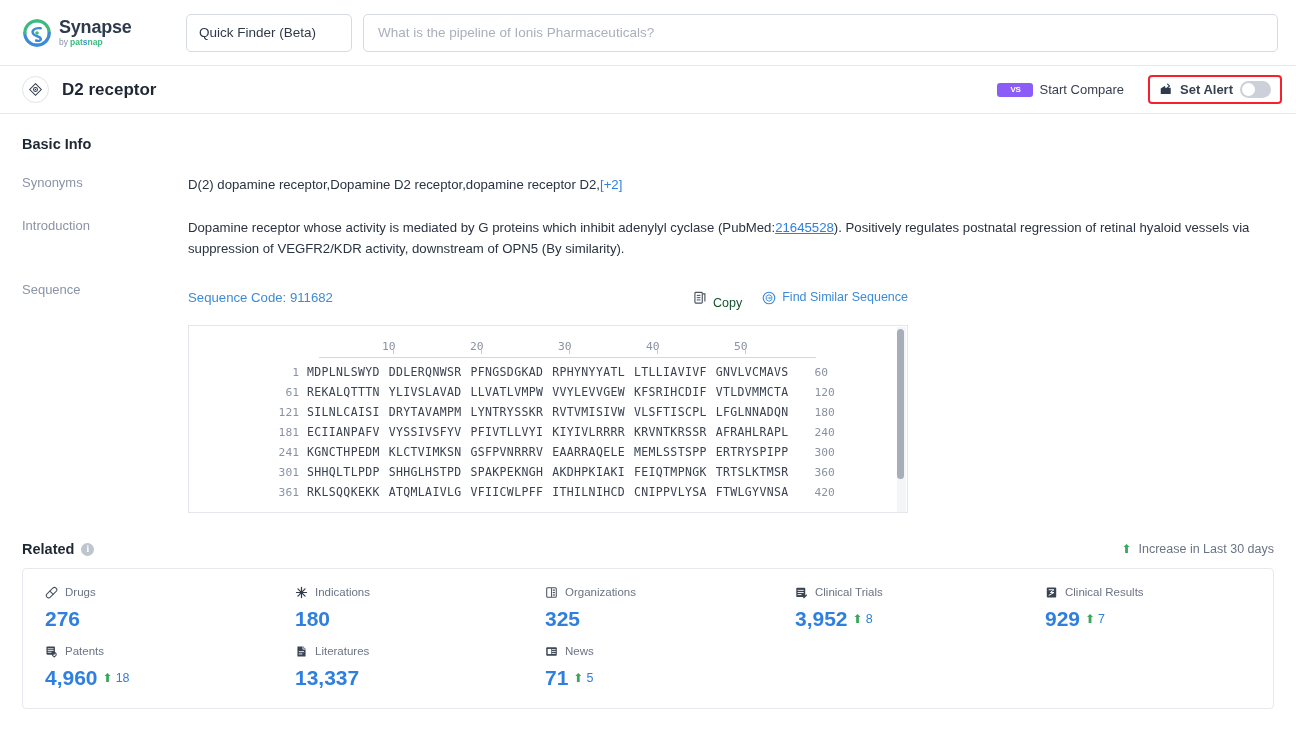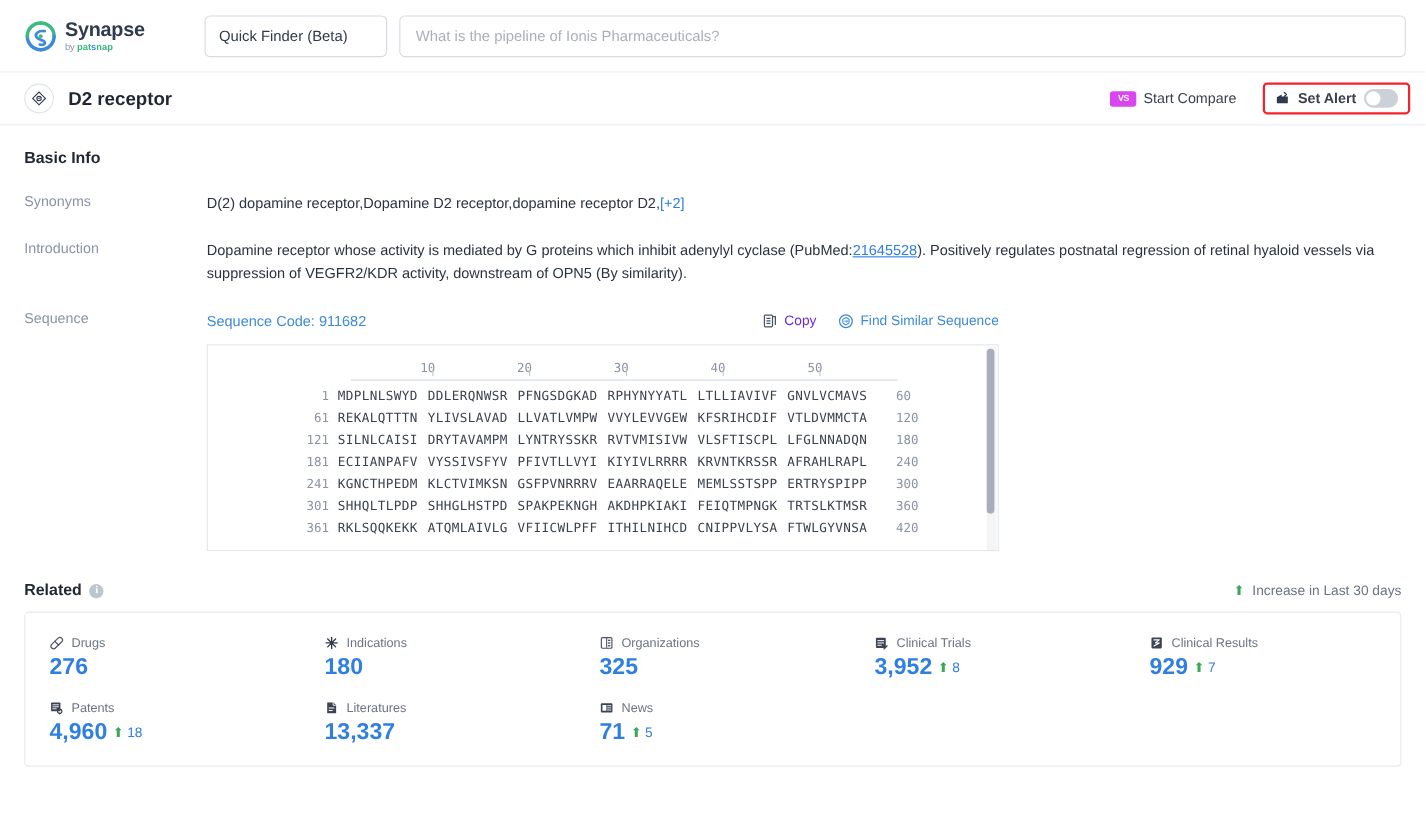--- a/index.html
+++ b/index.html
@@ -91,22 +91,22 @@
   .titlebar-right {
     margin-left: auto;
     display: flex; align-items: center; gap: 0;
   }
   .compare-btn {
     display: flex; align-items: center; gap: 6px;
     font-size: 13px; color: #38414f;
     cursor: pointer; padding: 5px 8px;
   }
   .vs-icon {
-    width: 24px; height: 14px; border-radius: 3px;
-    background: #d946ef; color: #fff;
+    width: 36px; height: 14px; border-radius: 3px;
+    background: #8b5cf6; color: #fff;
     font-size: 8px; font-weight: 700;
     display: flex; align-items: center; justify-content: center;
     letter-spacing: -0.3px;
   }
   .alert-outline {
     border: 2px solid #f5222d; border-radius: 4px;
     padding: 4px 9px; margin-left: 16px;
     display: flex; align-items: center; gap: 7px;
     cursor: pointer;
     font-weight: bold;
@@ -143,21 +143,21 @@
   .seq-head {
     display: flex; align-items: center;
     width: 720px;
   }
   .seq-code { font-size: 13.2px; color: #3d8bd8; }
   .seq-actions { margin-left: auto; display: flex; align-items: center; gap: 20px; }
   .seq-action {
     display: flex; align-items: center; gap: 6px;
     font-size: 12.5px; cursor: pointer;
   }
-  .copy-lbl { color: #6d28d9; }
+  .copy-lbl { color: #14532d; margin-top: 12px; }
   .fss-lbl { color: #3d8bd8; }
 
   .seq-box {
     margin-top: 11px;
     width: 720px; height: 188px;
     border: 1px solid #e3e6ea;
     background: #fff;
     position: relative;
     overflow: hidden;
   }
@@ -244,21 +244,21 @@
     padding: 17px 0 18px 0;
     background: #fff;
   }
   .related-grid {
     display: grid;
     grid-template-columns: repeat(5, 1fr);
     row-gap: 14px;
   }
   .rel-item { padding-left: 22px; }
   .rel-top {
-    display: flex; align-items: flex-end; gap: 7px;
+    display: flex; align-items: flex-start; gap: 7px;
     height: 17px;
   }
   .rel-name { font-size: 11.5px; color: #6b7484; }
   .rel-num {
     margin-top: 4px;
     display: flex; align-items: center; gap: 5px;
   }
   .rel-val { font-size: 21px; font-weight: 700; color: #2f7fe0; }
   .rel-delta { display: flex; align-items: baseline; gap: 3px; }
   .rel-delta .arw { color: #39a85b; font-size: 12px; line-height: 1; }

